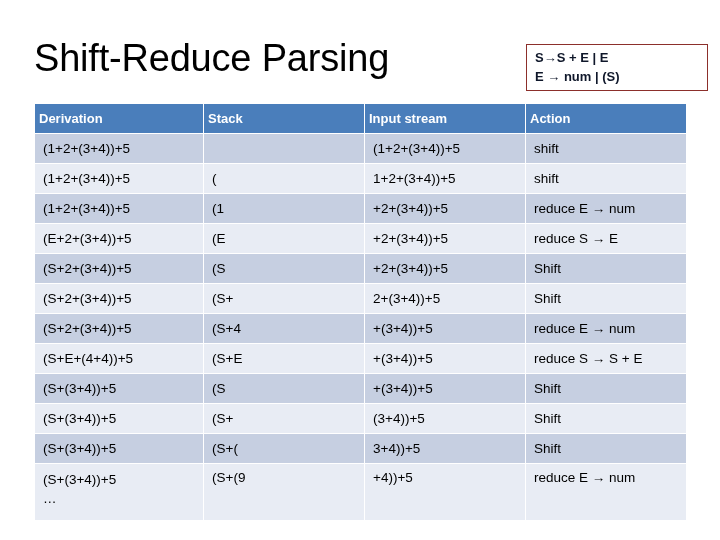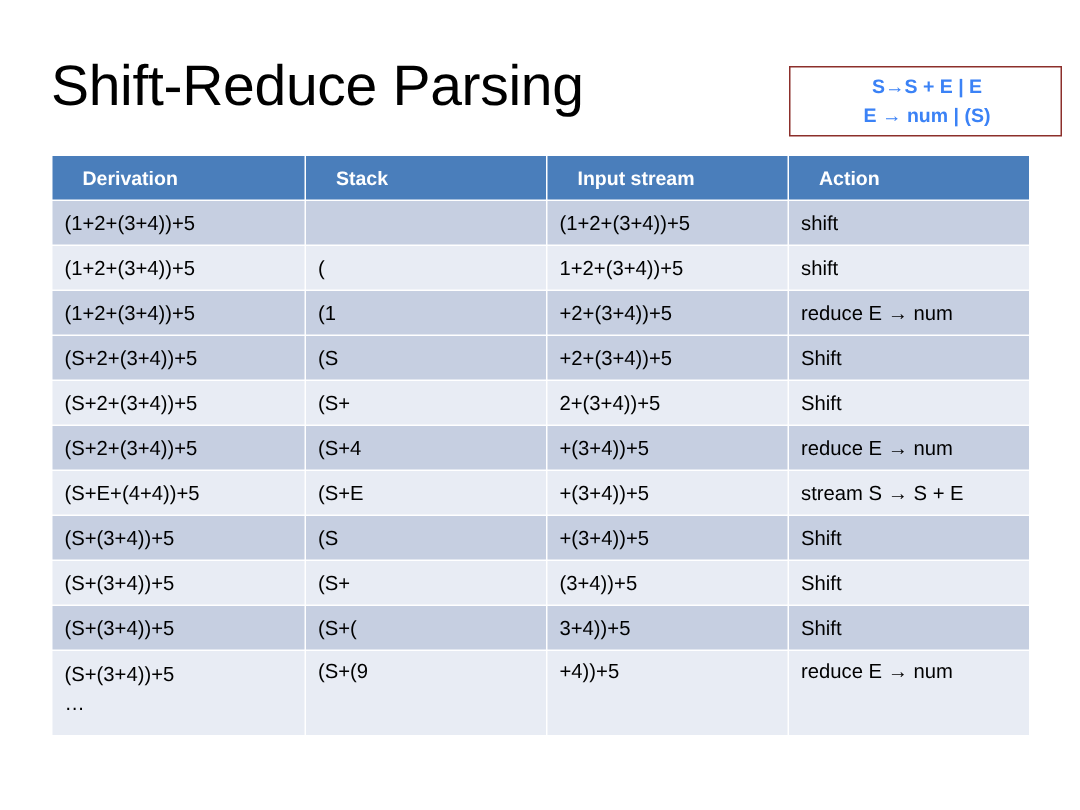--- a/index.html
+++ b/index.html
@@ -35,24 +35,23 @@
     top: 44px;
     width: 182px;
     box-sizing: border-box;
     border: 1.5px solid #8C2F2B;
     background: #ffffff;
     padding: 3px 6px 4px 8px;
   }
   .grammar-line {
     font-size: 13px;
     line-height: 19px;
-    color: #3b82f6;
+    color: #0f172a;
     white-space: nowrap;
     font-weight: 600;
-    text-align: center;
   }
 
   
   #parse-table {
     position: absolute;
     left: 34px;
     top: 103px;
     width: 649px;
     border-collapse: separate;
     border-spacing: 1px 1px;
@@ -63,21 +62,21 @@
   #parse-table col.c-stack      { width: 160px; }
   #parse-table col.c-input      { width: 160px; }
   #parse-table col.c-action     { width: 160px; }
 
   #parse-table th {
     background: #4A7EBB;
     color: #ffffff;
     font-size: 13px;
     font-weight: bold;
     text-align: left;
-    padding: 7px 0 7px 20px;
+    padding: 7px 0 7px 4px;
     height: 14px;
     vertical-align: middle;
     white-space: nowrap;
   }
   #parse-table td {
     font-size: 13.5px;
     color: #000000;
     text-align: left;
     padding: 6px 0 6px 8px;
     height: 17px;
@@ -132,20 +131,26 @@
         <td class="cell-stack">(</td>
         <td class="cell-input">1+2+(3+4))+5</td>
         <td class="cell-action">shift</td>
       </tr>
       <tr class="band-dark">
         <td class="cell-derivation">(1+2+(3+4))+5</td>
         <td class="cell-stack">(1</td>
         <td class="cell-input">+2+(3+4))+5</td>
         <td class="cell-action">reduce E → num</td>
       </tr>
+      <tr class="band-light">
+        <td class="cell-derivation">(E+2+(3+4))+5</td>
+        <td class="cell-stack">(E</td>
+        <td class="cell-input">+2+(3+4))+5</td>
+        <td class="cell-action">reduce S → E</td>
+      </tr>
       <tr class="band-dark">
         <td class="cell-derivation">(S+2+(3+4))+5</td>
         <td class="cell-stack">(S</td>
         <td class="cell-input">+2+(3+4))+5</td>
         <td class="cell-action">Shift</td>
       </tr>
       <tr class="band-light">
         <td class="cell-derivation">(S+2+(3+4))+5</td>
         <td class="cell-stack">(S+</td>
         <td class="cell-input">2+(3+4))+5</td>
@@ -154,21 +159,21 @@
       <tr class="band-dark">
         <td class="cell-derivation">(S+2+(3+4))+5</td>
         <td class="cell-stack">(S+4</td>
         <td class="cell-input">+(3+4))+5</td>
         <td class="cell-action">reduce E → num</td>
       </tr>
       <tr class="band-light">
         <td class="cell-derivation">(S+E+(4+4))+5</td>
         <td class="cell-stack">(S+E</td>
         <td class="cell-input">+(3+4))+5</td>
-        <td class="cell-action">stream S → S + E</td>
+        <td class="cell-action">reduce S → S + E</td>
       </tr>
       <tr class="band-dark">
         <td class="cell-derivation">(S+(3+4))+5</td>
         <td class="cell-stack">(S</td>
         <td class="cell-input">+(3+4))+5</td>
         <td class="cell-action">Shift</td>
       </tr>
       <tr class="band-light">
         <td class="cell-derivation">(S+(3+4))+5</td>
         <td class="cell-stack">(S+</td>

